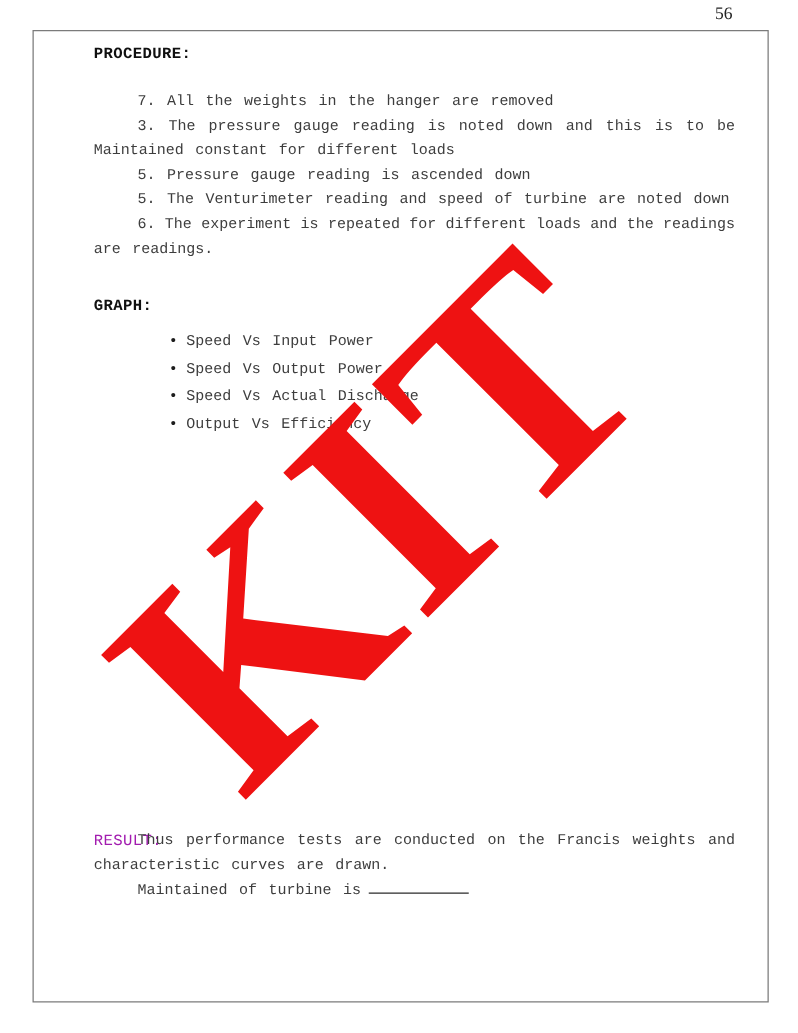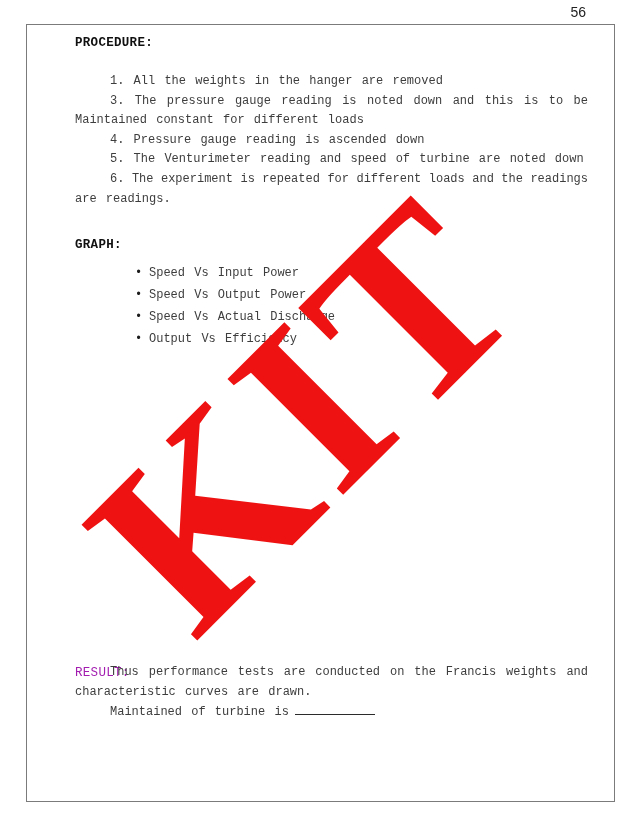--- a/index.html
+++ b/index.html
@@ -5,21 +5,21 @@
   html,body{margin:0;padding:0;background:#ffffff;}
   .page{
     position:relative;
     width:638px;height:826px;
     background:#ffffff;
     overflow:hidden;
     font-family:"Liberation Mono", monospace;
   }
   .pageno{
     position:absolute;top:4px;right:52px;
-    font-family:Liberation Sans, sans-serif;
+    font-family:Liberation Serif, serif;
     font-size:14px;color:#222222;
   }
   .frame{
     position:absolute;left:26px;top:24px;
     width:587px;height:776px;
     border:1px solid #7b7b7b;
     background:#ffffff;
   }
   .content{position:absolute;left:0;top:0;width:638px;height:826px;z-index:1;}
   .block{position:absolute;left:75px;width:513px;}
@@ -71,24 +71,24 @@
 
   <div class="pageno">56</div>
 
   <div class="frame"></div>
 
   <div class="content">
 
     <div class="block heading" style="top:34px;">PROCEDURE:</div>
 
     <div class="block" style="top:72px;">
-      <div class="line indent">1. All the weights in the hanger are removed</div>
+      <div class="line indent">7. All the weights in the hanger are removed</div>
       <div class="line indent stretch">3. The pressure gauge reading is noted down and this is to be</div>
       <div class="line">Maintained constant for different loads</div>
-      <div class="line indent">4. Pressure gauge reading is ascended down</div>
+      <div class="line indent">5. Pressure gauge reading is ascended down</div>
       <div class="line indent">5. The Venturimeter reading and speed of turbine are noted down</div>
       <div class="line indent stretch">6. The experiment is repeated for different loads and the readings</div>
       <div class="line">are readings.</div>
     </div>
 
     <div class="block heading" style="top:236px;">GRAPH:</div>
 
     <div class="bullets">
       <div class="bullet-row">
         <span class="bullet-glyph">•</span>

